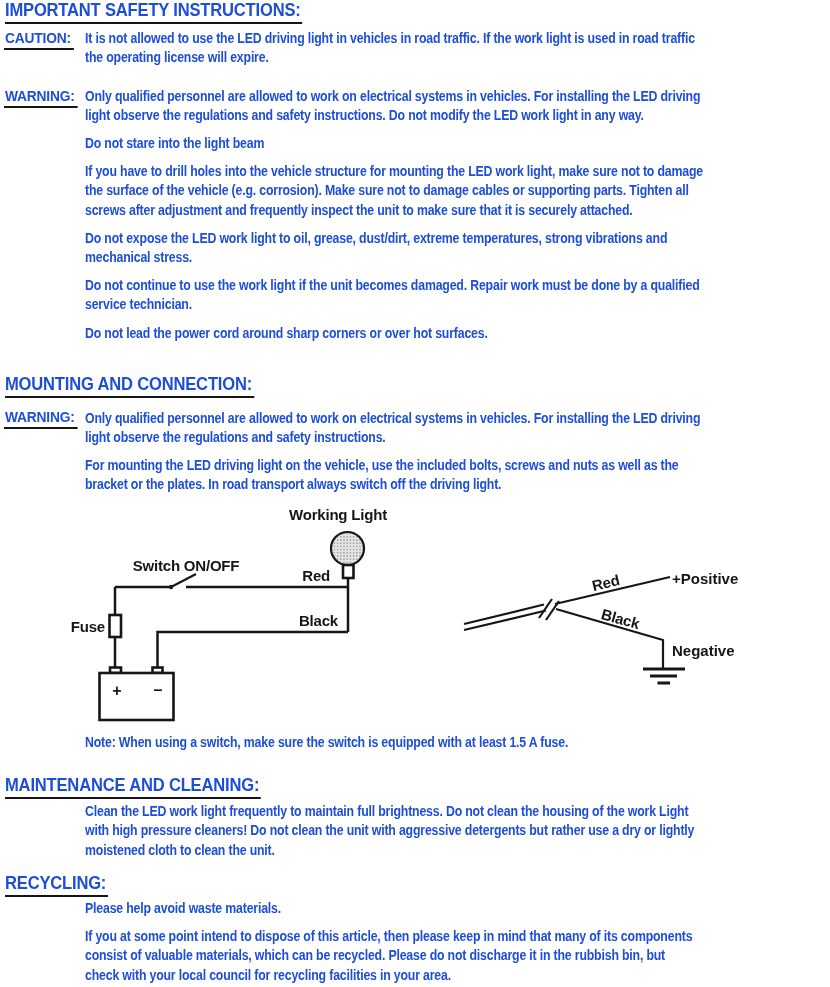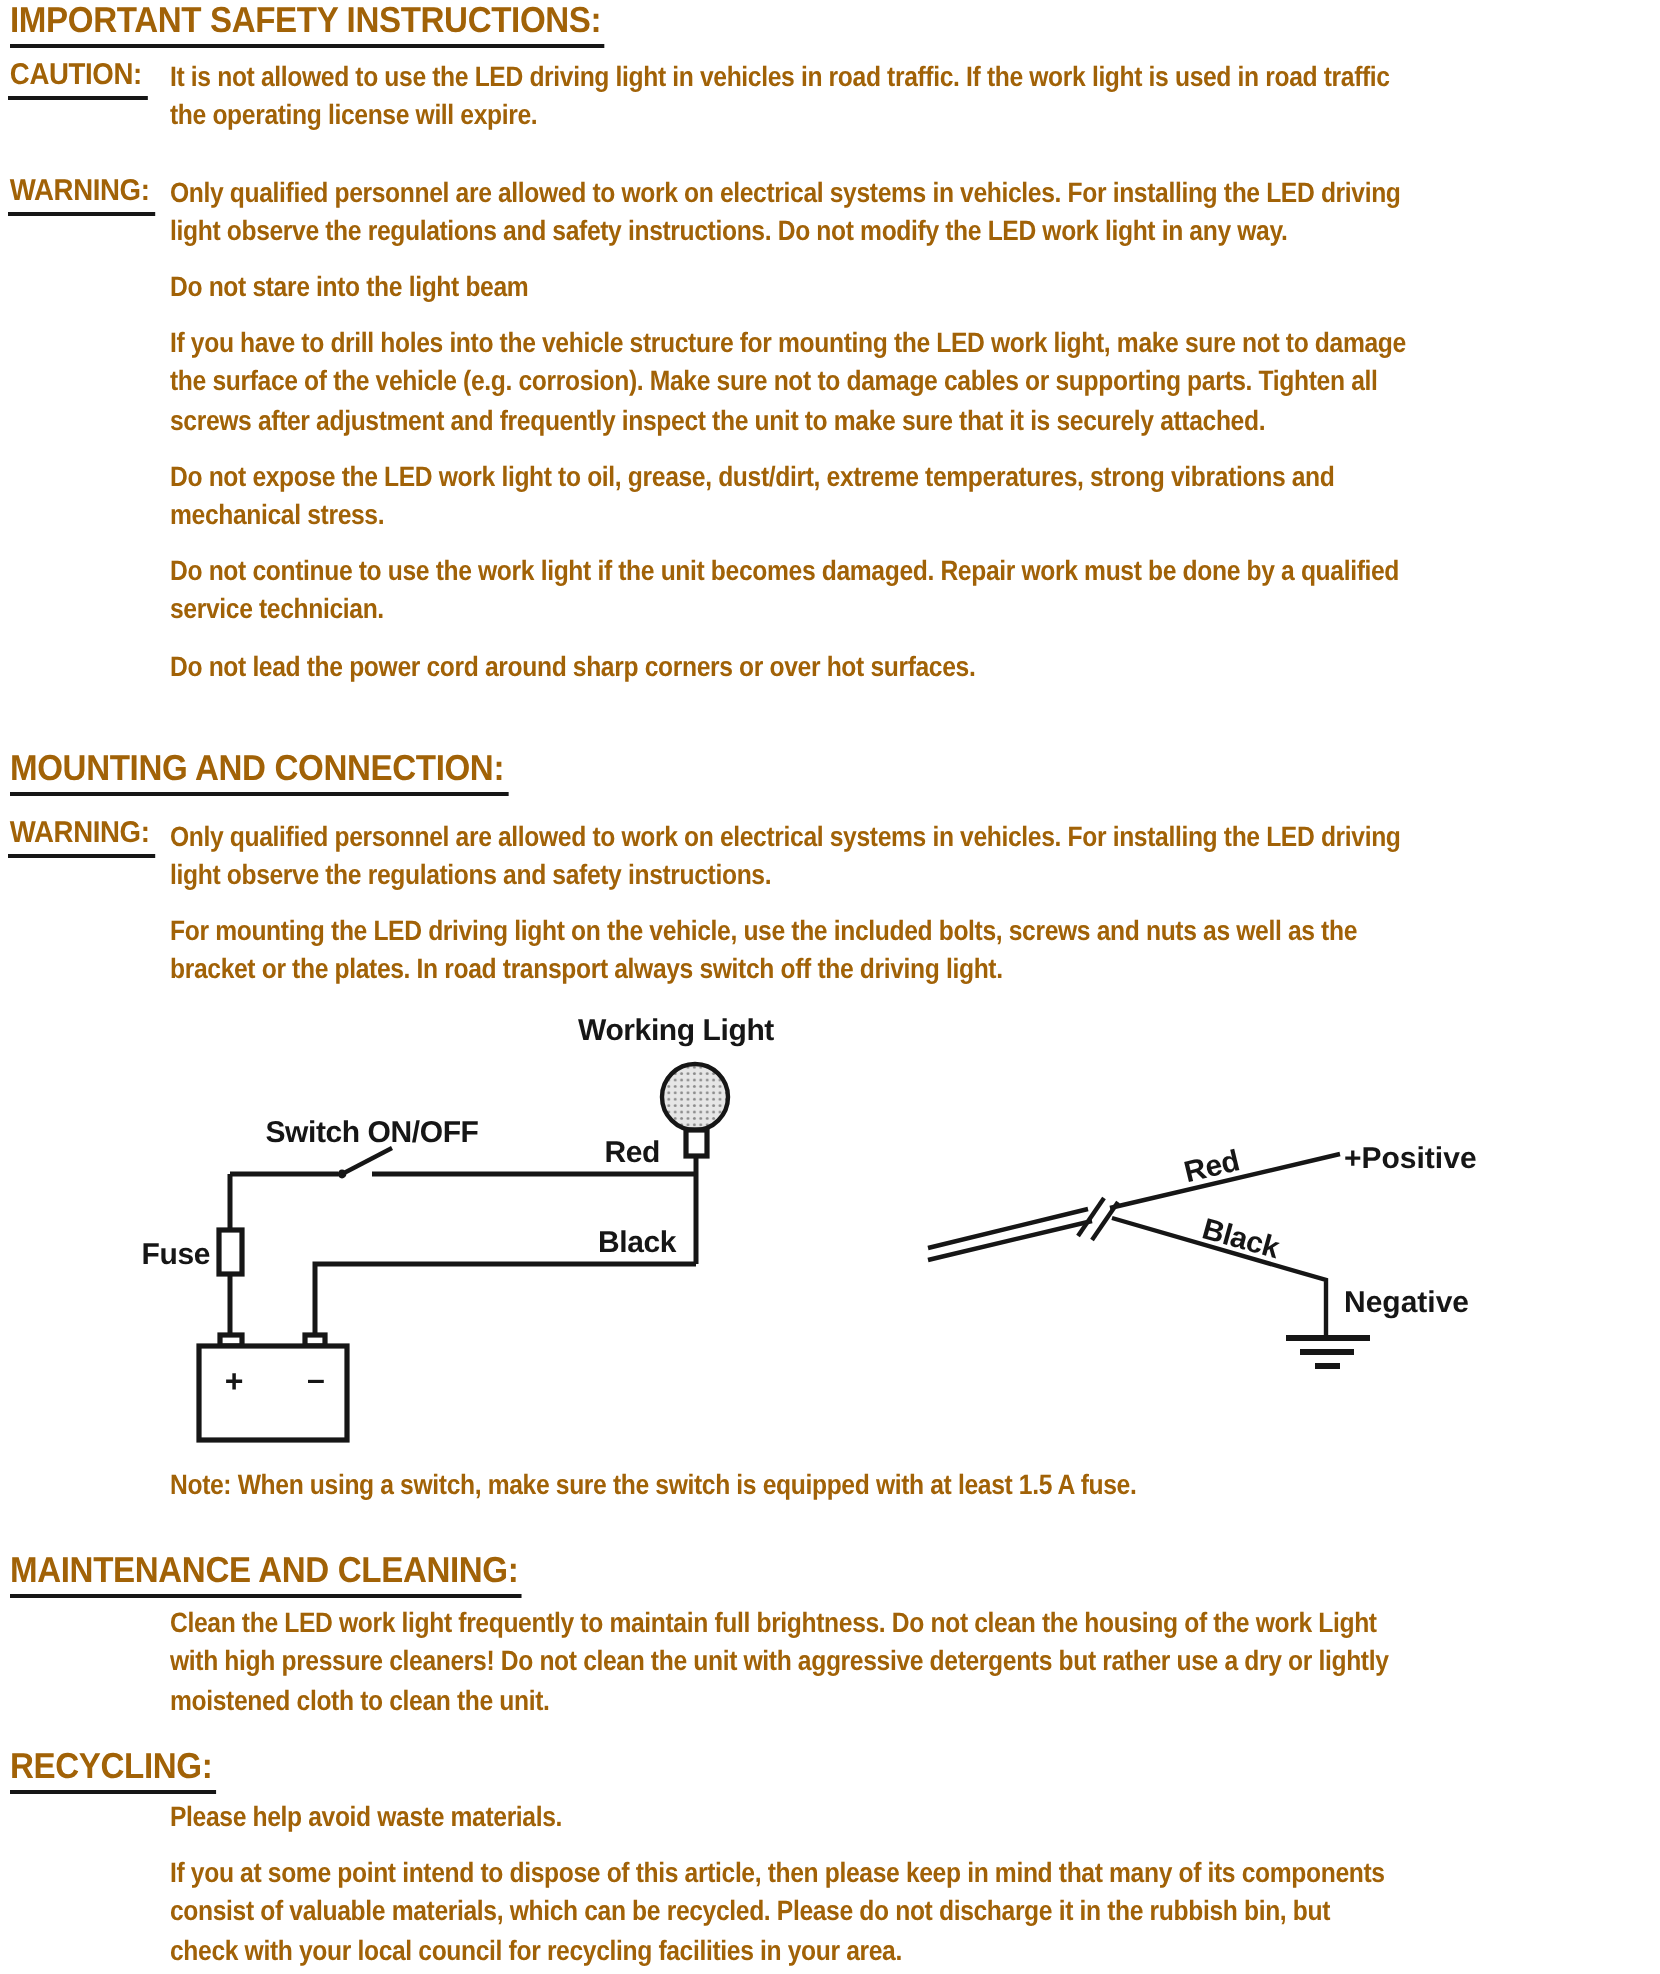--- a/index.html
+++ b/index.html
@@ -1,18 +1,18 @@
 <!DOCTYPE html>
 <html><head>
 <meta charset="utf-8">
 <style>
   html,body { margin:0; padding:0; background:#ffffff; }
   .page {
     position:relative; width:830px; height:987px; background:#ffffff;
-    font-family:"Liberation Sans", sans-serif; font-weight:bold; color:#a16207;
+    font-family:"Liberation Sans", sans-serif; font-weight:bold; color:#1d4ed8;
     overflow:hidden;
   }
   .abs { position:absolute; }
   .body-text {
     font-size:14px; line-height:19.3px; letter-spacing:-0.2px;
     white-space:pre-line; transform:scaleX(0.88); transform-origin:0 0;
   }
   .side-label {
     font-size:15px; line-height:17px; letter-spacing:-0.2px;
     transform:scaleX(0.92); transform-origin:0 0;

